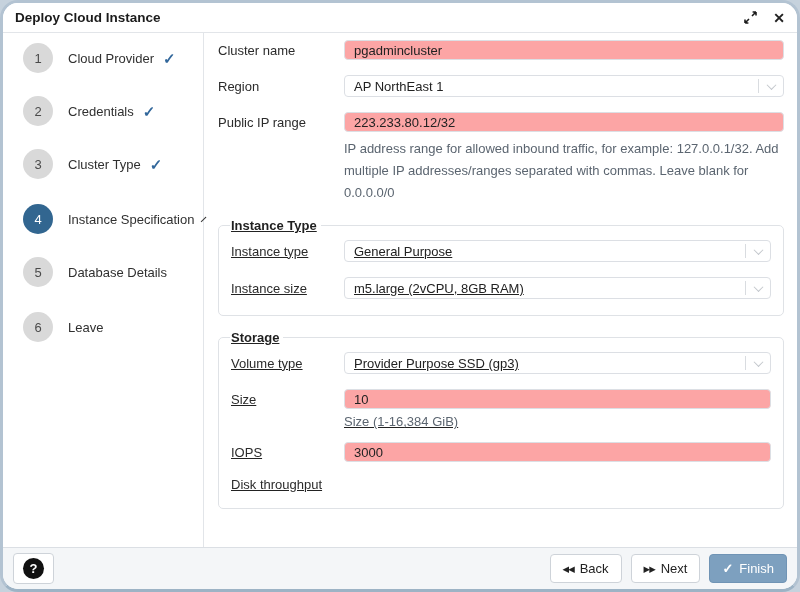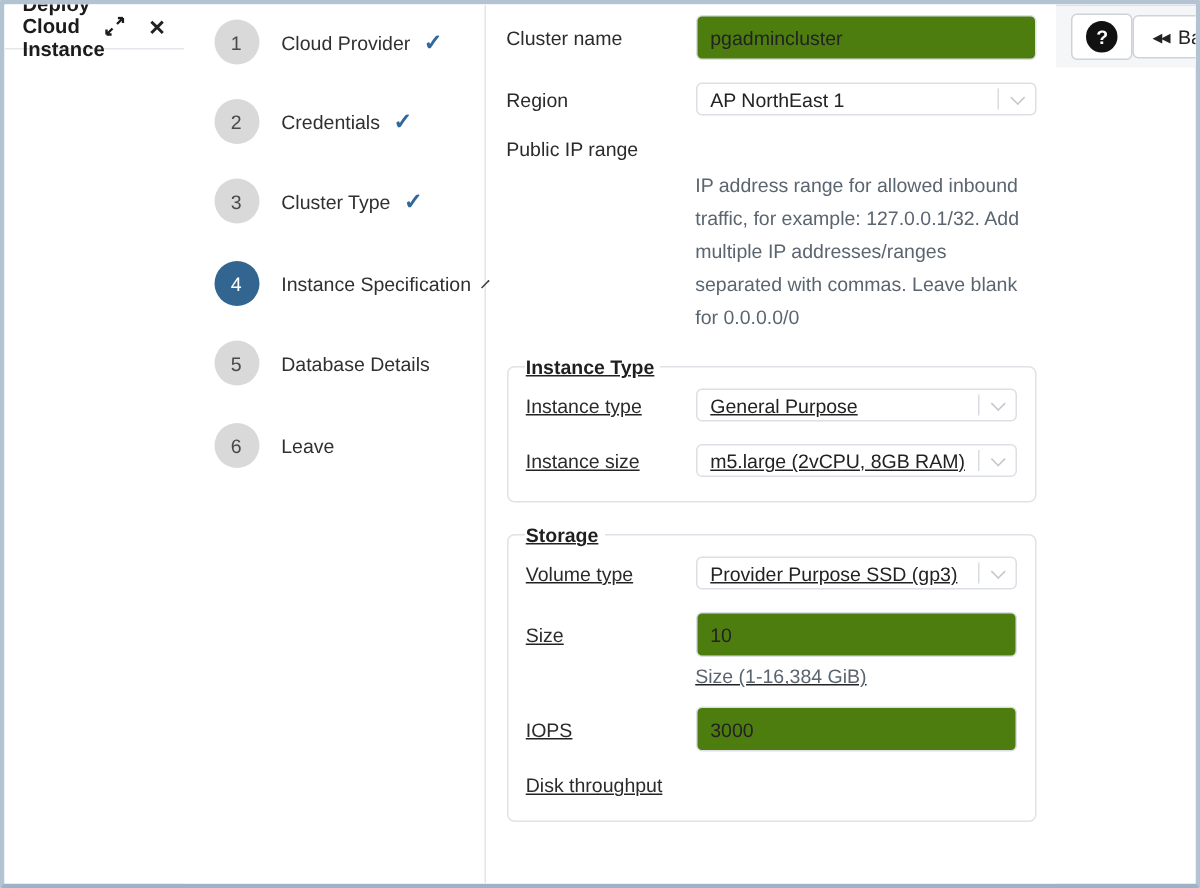--- a/index.html
+++ b/index.html
@@ -8,22 +8,22 @@
     font-family: "Liberation Sans", sans-serif;
     font-size: 13px;
     color: #222;
     background: #c6d2dd;
   }
   .dialog {
     width: 800px; height: 592px;
     background: #fff;
     border: 3px solid #b3c3d2;
     border-bottom-color: #9db3c5;
-    border-radius: 2px;
-    display: flex; flex-direction: row;
+    border-radius: 18px;
+    display: flex; flex-direction: column;
     overflow: hidden;
   }
   
   .header {
     height: 30px; flex: 0 0 30px;
     display: flex; align-items: center;
     padding: 0 12px;
     border-bottom: 1px solid #e2e5e9;
     background: #fff;
   }
@@ -61,25 +61,25 @@
     transform: rotate(45deg);
     display: inline-block;
   }
   
   .form { flex: 1; padding: 7px 13px 0 14px; overflow: hidden; background: #fff; }
   .row { display: flex; align-items: center; margin-bottom: 15px; }
   .row .flabel { flex: 0 0 126px; color: #2b2b2b; }
   fieldset .row .flabel { flex: 0 0 113px; }
   .ctrl { flex: 1; min-width: 0; }
   input.tinput {
-    width: 100%; height: 30px;
+    width: 100%; height: 20px;
     border: 1px solid #dcdfe4; border-radius: 4px;
     padding: 0 9px; font-size: 13px; color: #222;
     font-family: "Liberation Sans", sans-serif;
-    background: #4d7c0f; outline: none;
+    background: #fca5a5; outline: none;
   }
   .dropdown {
     height: 22px; border: 1px solid #dcdfe4; border-radius: 4px;
     display: flex; align-items: center; background: #fff; cursor: pointer;
   }
   .dd-value { flex: 1; padding: 0 9px; white-space: nowrap; overflow: hidden; color: #222; }
   .dd-sep { width: 1px; height: 14px; background: #d9dce0; flex: 0 0 1px; }
   .dd-caret {
     flex: 0 0 24px; display: flex; align-items: center; justify-content: center; height: 100%;
   }
@@ -196,20 +196,23 @@
             <span class="dd-sep"></span>
             <span class="dd-caret">
                 <span class="caret-shape"></span>
               </span>
           </div>
         </div>
       </div>
 
       <div class="row">
         <span class="flabel">Public IP range</span>
+        <div class="ctrl">
+          <input class="tinput" type="text" value="223.233.80.12/32" style="">
+        </div>
       </div>
       <div class="help-text">IP address range for allowed inbound traffic, for example: 127.0.0.1/32. Add multiple IP addresses/ranges separated with commas. Leave blank for 0.0.0.0/0</div>
 
       <fieldset>
         <legend>Instance Type</legend>
 
         <div class="row">
           <span class="flabel">Instance type</span>
           <div class="ctrl">
             <div class="dropdown">

